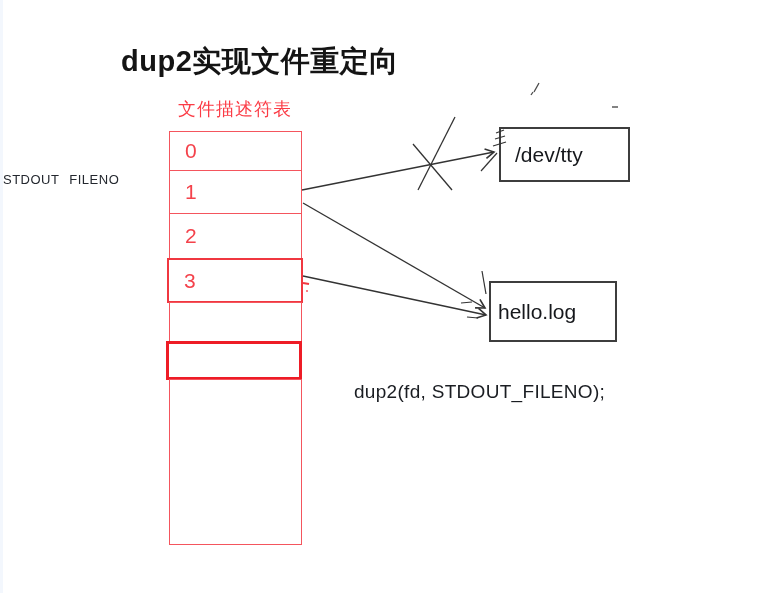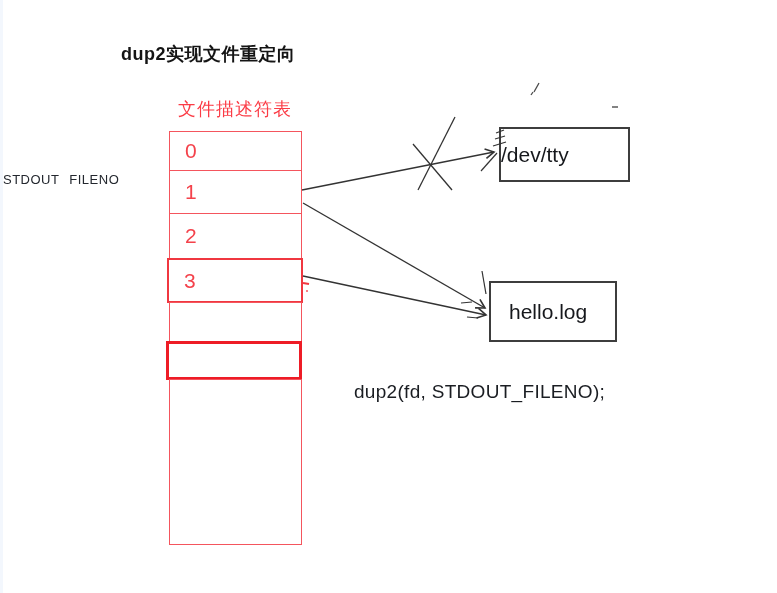--- a/index.html
+++ b/index.html
@@ -10,21 +10,21 @@
   }
   #canvas { position: absolute; inset: 0; width: 777px; height: 593px; background: #ffffff; }
 
   .left-edge {
     position: absolute; left: 0; top: 0; width: 3px; height: 593px;
     background: #f3f7fd;
   }
 
   .diagram-title {
     position: absolute; left: 121px; top: 42px;
-    font-size: 18px; font-weight: 600; color: #141414; letter-spacing: 0.5px;
+    font-size: 29px; font-weight: 600; color: #141414; letter-spacing: 0.5px;
     white-space: nowrap;
   }
 
   .table-label {
     position: absolute; left: 178px; top: 97px;
     font-size: 18px; font-weight: 400; color: #fb3b45; letter-spacing: 1px;
     white-space: nowrap;
   }
 
   .stdout-label {
@@ -45,22 +45,22 @@
   .fd-row-3 { top: 258px; height: 45px; left: 167px; width: 136px; border-width: 2px; border-color: #f03740; }
   .fd-row-empty1 { top: 302px; height: 40px; }
   .fd-row-highlight { top: 341px; height: 39px; left: 166px; width: 136px; border: 3px solid #ee1c26; }
   .fd-row-bottom { top: 379px; height: 166px; }
 
   .file-box {
     position: absolute; background: #ffffff; border: 2px solid #3d3d3d;
     display: flex; align-items: center;
     font-size: 21px; color: #16181c;
   }
-  .box-devtty { left: 499px; top: 127px; width: 131px; height: 55px; }
-  .box-hellolog { left: 489px; top: 281px; width: 128px; height: 61px; padding-left: 18px; }
+  .box-devtty { left: 499px; top: 127px; width: 131px; height: 55px; padding-left: 14px; }
+  .box-hellolog { left: 489px; top: 281px; width: 128px; height: 61px; padding-left: 7px; }
 
   .code-text {
     position: absolute; left: 354px; top: 381px;
     font-size: 19px; color: #1a1d22; letter-spacing: 0.3px; white-space: nowrap; text-align: right;
   }
 
   .arrows-layer {
     position: absolute; inset: 0; width: 777px; height: 593px;
     pointer-events: none;
   }

